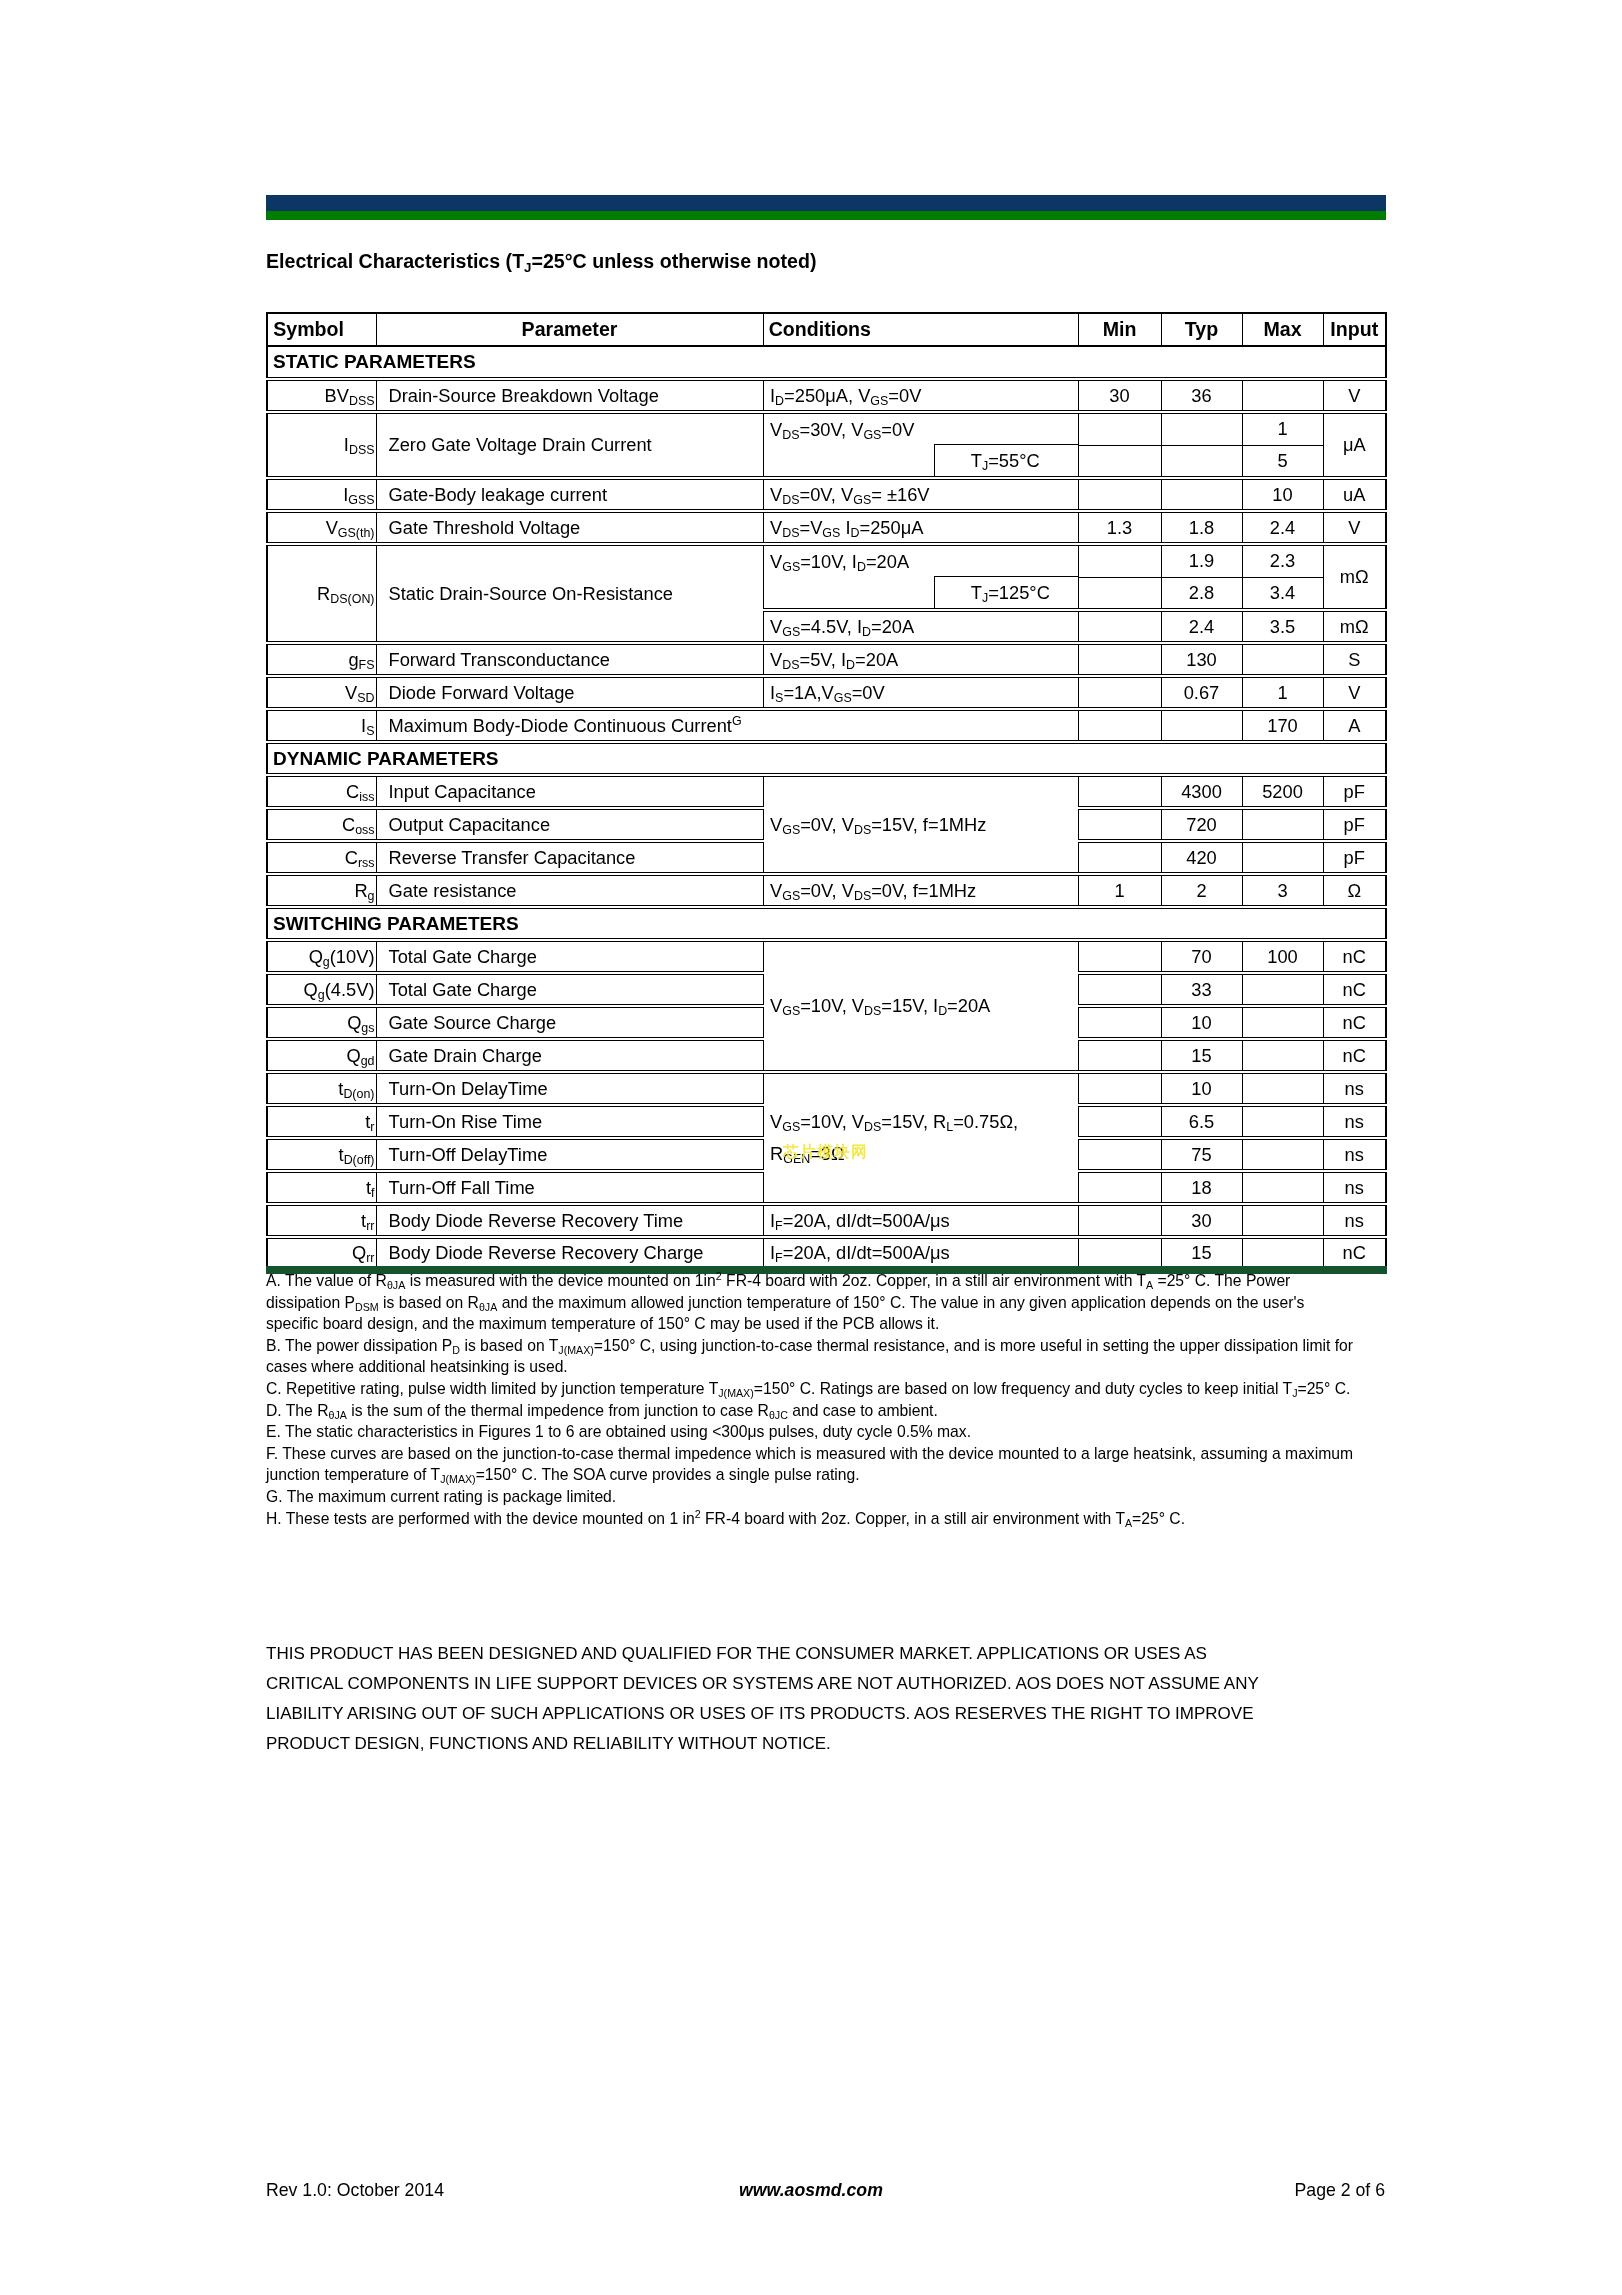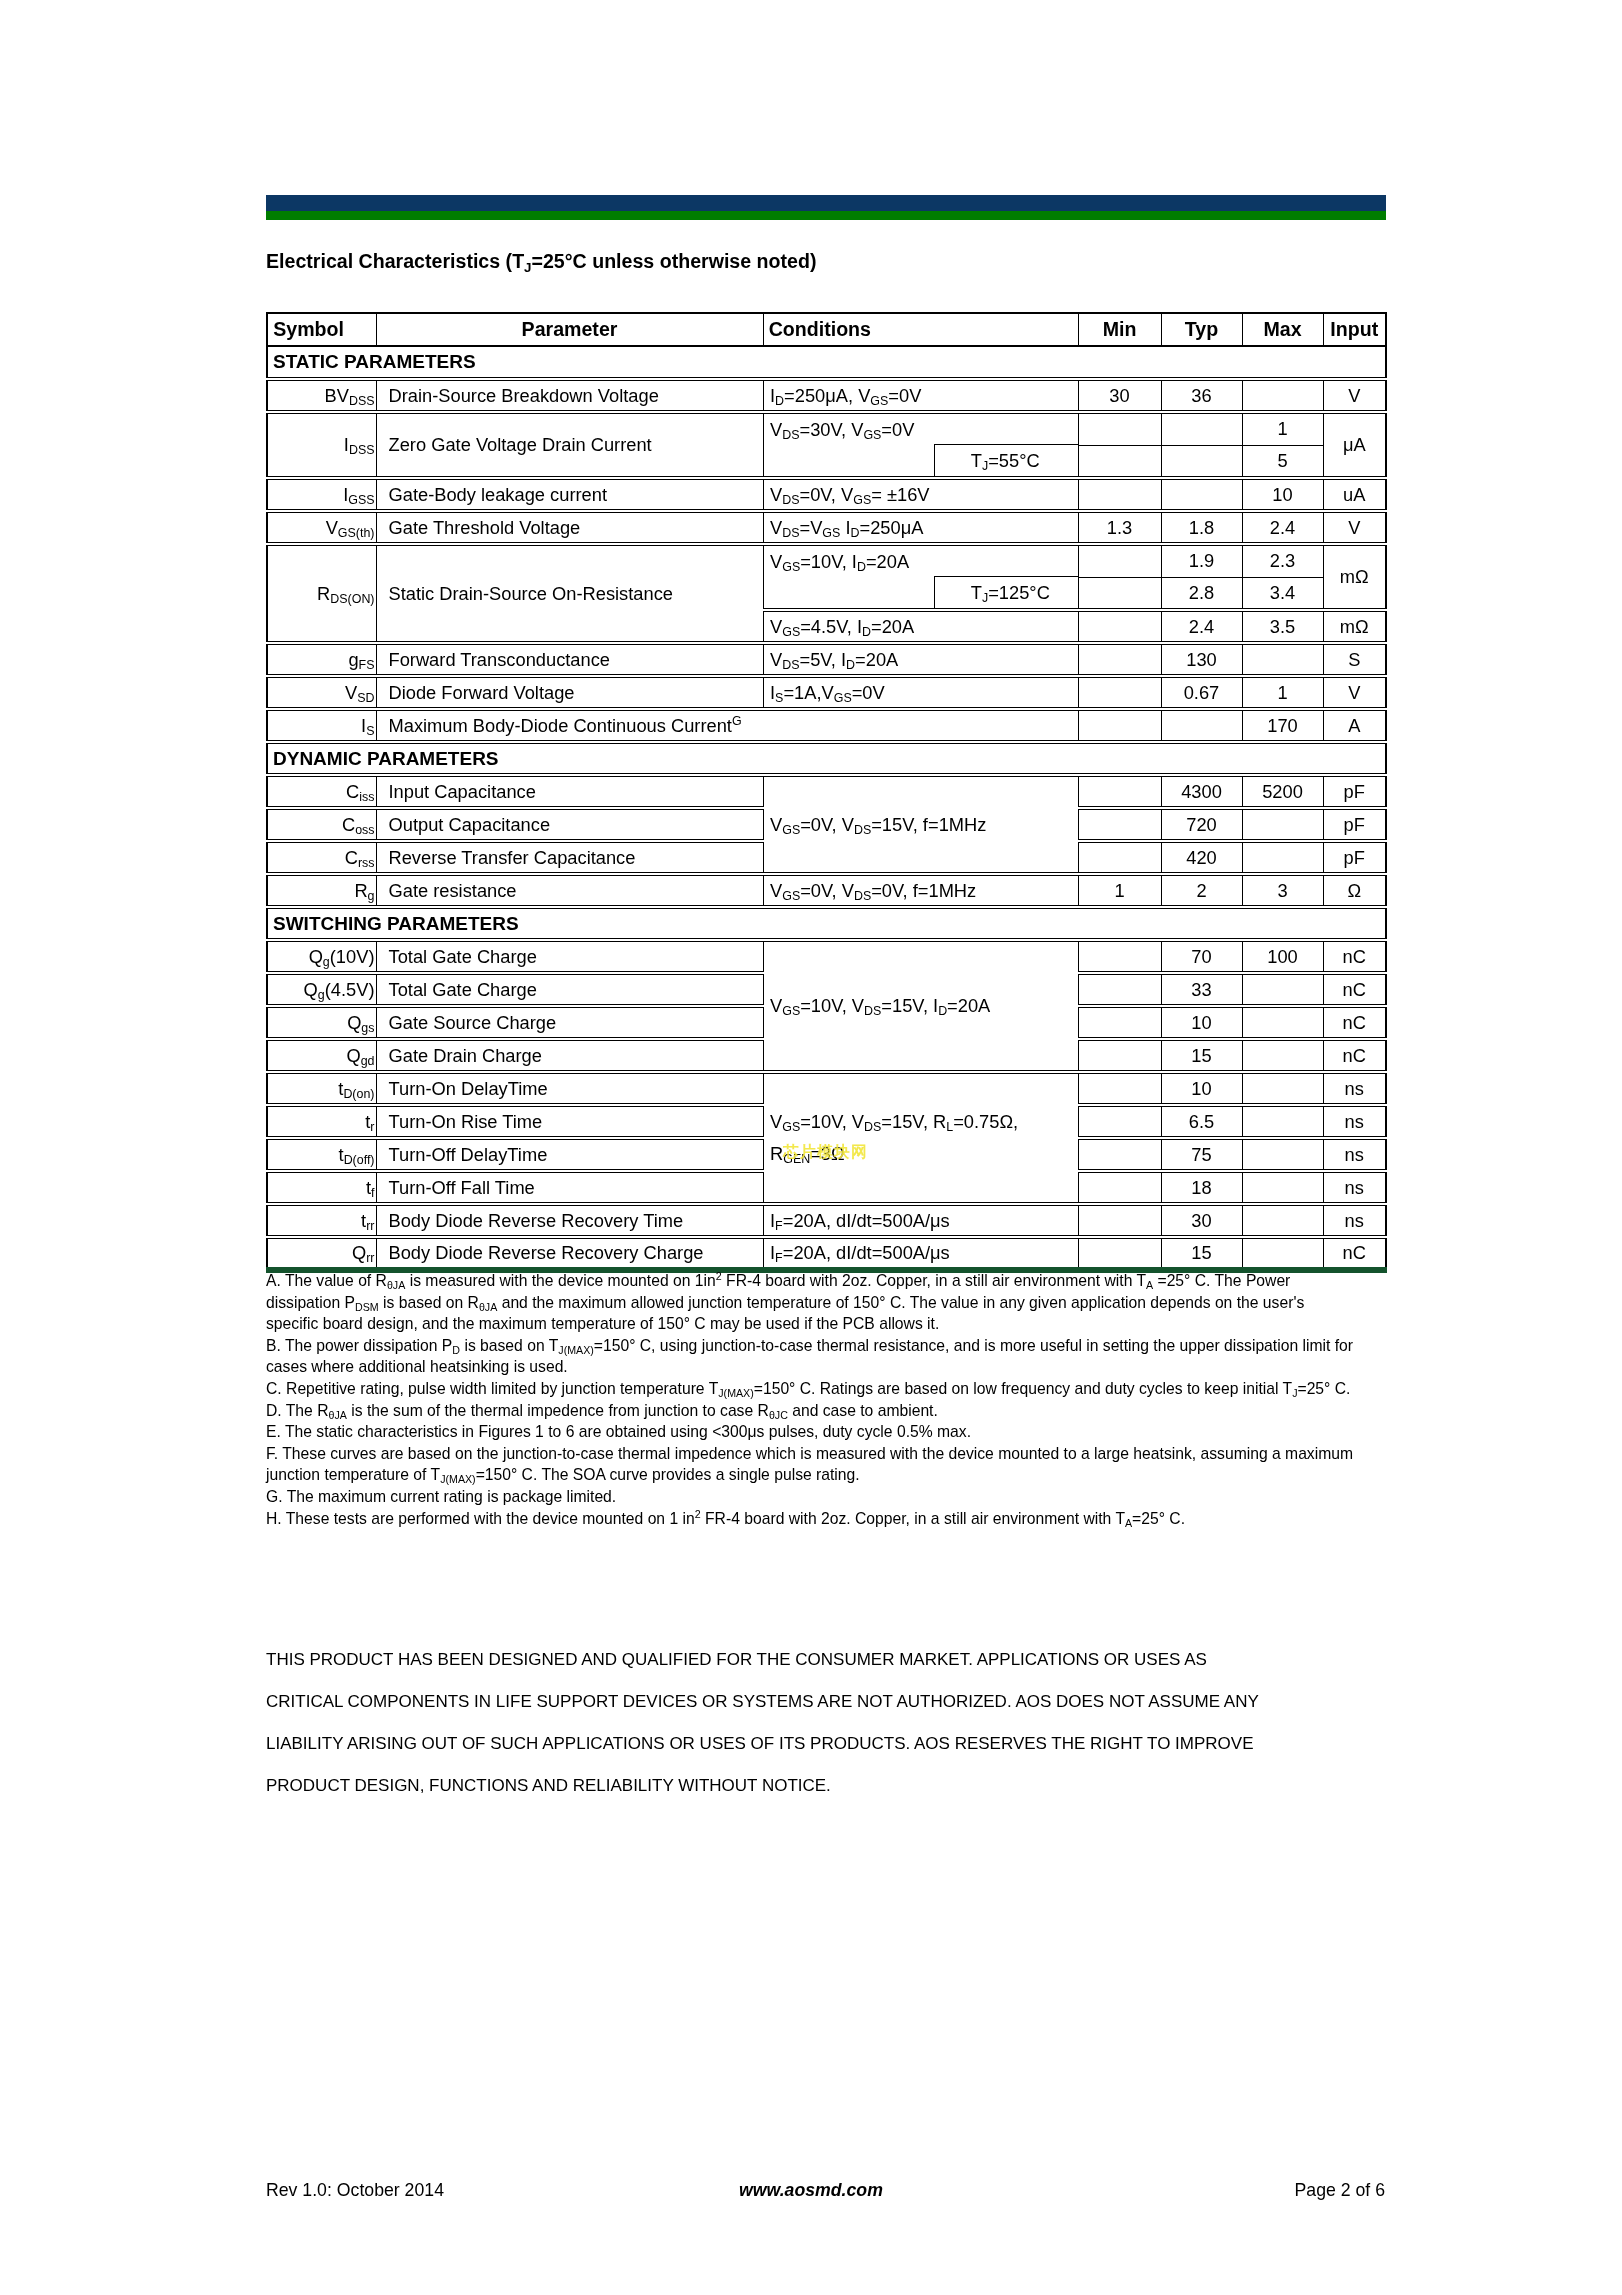--- a/index.html
+++ b/index.html
@@ -5,39 +5,39 @@
   html,body{margin:0;padding:0;background:#ffffff;font-family:"Liberation Sans",sans-serif;color:#000;}
   #page{position:relative;width:1622px;height:2295px;background:#fff;overflow:hidden;}
   #bar-blue{position:absolute;left:266px;top:195px;width:1120px;height:16.4px;}
   #bar-green{position:absolute;left:266px;top:211px;width:1120px;height:9.2px;}
   #title{position:absolute;left:266px;top:250px;font-size:19.6px;font-weight:bold;}
   #tablewrap{position:absolute;left:266px;top:312px;width:1123px;}
   table{border-collapse:collapse;table-layout:fixed;width:1120px;border:2px solid #000;}
   tr{height:33px;}
   td{border:1.3px solid #000;border-top:0;border-bottom:4.6px double #000;font-size:18.3px;overflow:hidden;}
   td.sb{border-bottom:1.3px solid #000;}
-  tr.last td{border-bottom:6px solid #14532d;}
+  tr.last td{border-bottom:8px solid #14532d;}
   .h{font-weight:bold;font-size:19.6px;text-align:center;vertical-align:middle;border-bottom:2.6px solid #000 !important;}
   .hl{text-align:left;padding-left:5.2px;}
   .sec{font-weight:bold;font-size:19px;text-align:left;vertical-align:middle;padding-left:5px;}
   .sym{text-align:right;vertical-align:middle;padding-left:5.2px;}
   .par{text-align:left;vertical-align:middle;padding-left:12px;}
   .cond{text-align:left;vertical-align:middle;padding-left:6.5px;}
   .num{text-align:center;vertical-align:middle;padding:0 2.6px;}
   .condsplit{position:relative;vertical-align:top;padding:0;}
   .cmain{padding:5.2px 0 0 6.5px;}
   .cbox{position:absolute;right:0;bottom:0;width:34%;height:50%;border-top:1.3px solid #000;border-left:1.3px solid #000;display:flex;align-items:center;justify-content:flex-start;background:#fff;padding-left:36px;}
   .condrel{position:relative;}
   .tline{line-height:32px;}
   .wm{position:absolute;left:19.6px;top:68px;font-size:15.7px;font-weight:bold;letter-spacing:1.3px;opacity:.92;}
   sub{font-size:68%;line-height:0;vertical-align:-0.28em;}
   sup{font-size:68%;line-height:0;vertical-align:0.55em;}
   #notes{position:absolute;left:266px;top:1270px;width:1091px;font-size:15.7px;line-height:21.6px;}
   #notes div{margin:0;}
-  #disclaimer{position:absolute;left:266px;top:1639px;width:1021px;font-size:17px;line-height:42px;}
+  #disclaimer{position:absolute;left:266px;top:1639px;width:1021px;font-size:17px;line-height:30px;}
   .fitem{position:absolute;top:2180px;font-size:17.7px;}
   #f-rev{left:266px;}
   #f-site{left:0;right:0;text-align:center;font-weight:bold;font-style:italic;}
   #f-page{right:237px;}
 </style>
 </head>
 <body>
 
 <div id="page">
 

